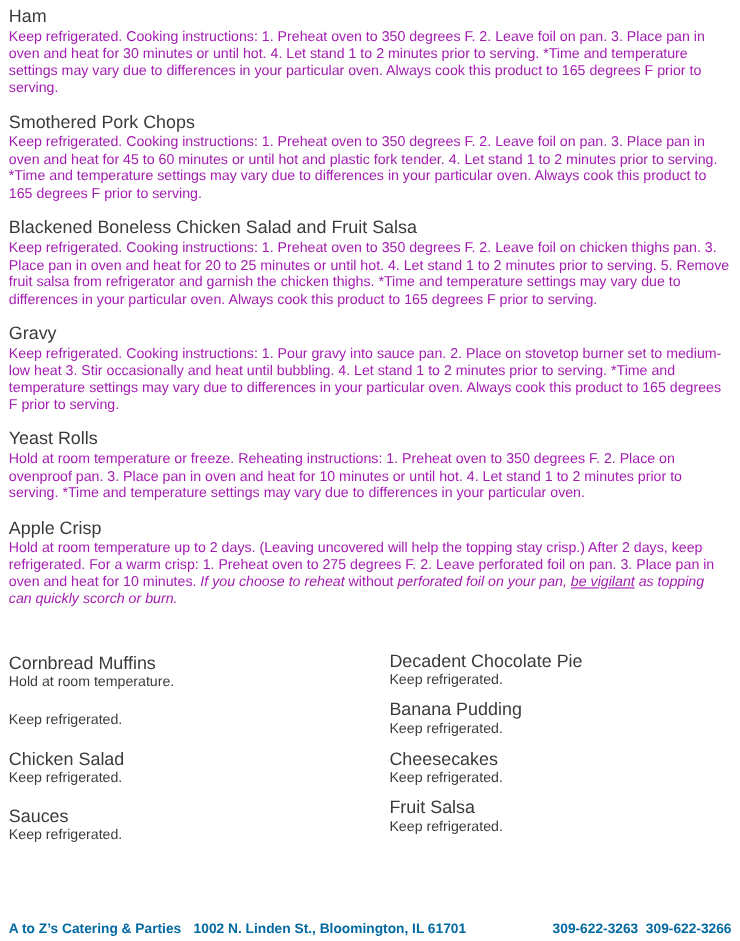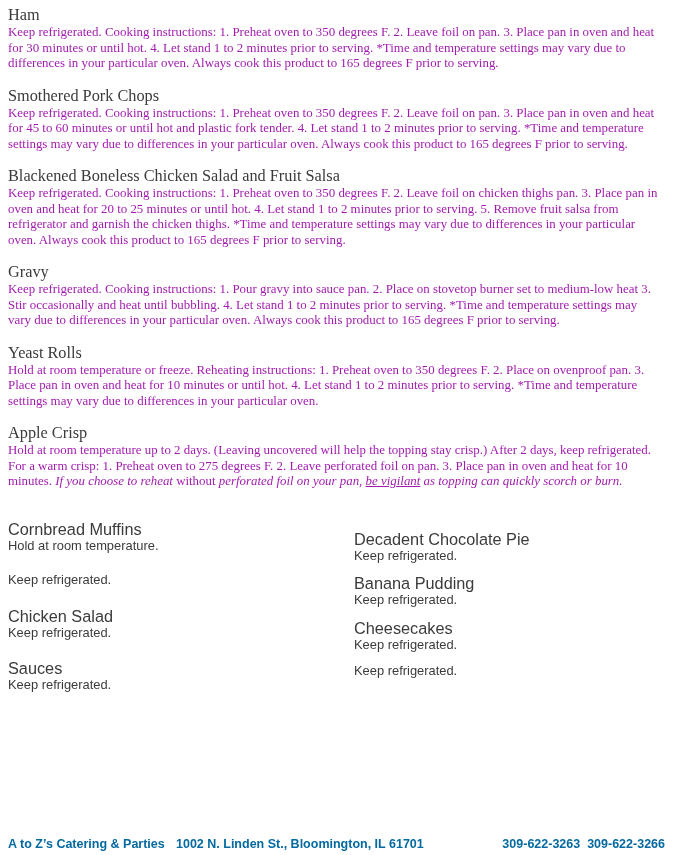--- a/index.html
+++ b/index.html
@@ -15,21 +15,21 @@
     color: #3b3b3b;
     position: relative;
   }
   .page {
     box-sizing: border-box;
     width: 673px;
     height: 855px;
     padding: 6px 10px 0 8px;
     position: relative;
   }
-  .sec { margin: 0; font-family: Liberation Serif, serif; }
+  .sec { margin: 0; }
   .sec-title {
     font-size: 16.3px;
     font-weight: 400;
     line-height: 18px;
     margin: 0 0 1px 0;
     color: #3b3b3b;
   }
   .sec-body {
     font-size: 12.9px;
     line-height: 15.5px;
@@ -50,21 +50,21 @@
     line-height: 18px;
     margin: 0;
     color: #3b3b3b;
   }
   .item-note {
     font-size: 12.9px;
     line-height: 15.5px;
     margin: 0;
     color: #3b3b3b;
   }
-  .col-left .item { margin-bottom: 19px; }
+  .col-left .item { margin-bottom: 19px; margin-top: 12px; }
   .col-right .item { margin-bottom: 11px; }
   .footer {
     position: absolute;
     left: 8px;
     right: 8px;
     bottom: 4px;
     display: flex;
     align-items: baseline;
     font-weight: 700;
     font-size: 12.5px;
@@ -135,20 +135,21 @@
       </div>
       <div class="item">
         <h2 class="item-title">Banana Pudding</h2>
         <p class="item-note">Keep refrigerated.</p>
       </div>
       <div class="item">
         <h2 class="item-title">Cheesecakes</h2>
         <p class="item-note">Keep refrigerated.</p>
       </div>
       <div class="item">
+        <h2 class="item-title">Fruit Salsa</h2>
         <p class="item-note">Keep refrigerated.</p>
       </div>
     </div>
   </div>
 
   <div class="footer">
     <span class="footer-business">A to Z’s Catering &amp; Parties</span>
     <span class="footer-address">1002 N. Linden St., Bloomington, IL 61701</span>
     <span class="footer-phones">309-622-3263  309-622-3266</span>
   </div>

